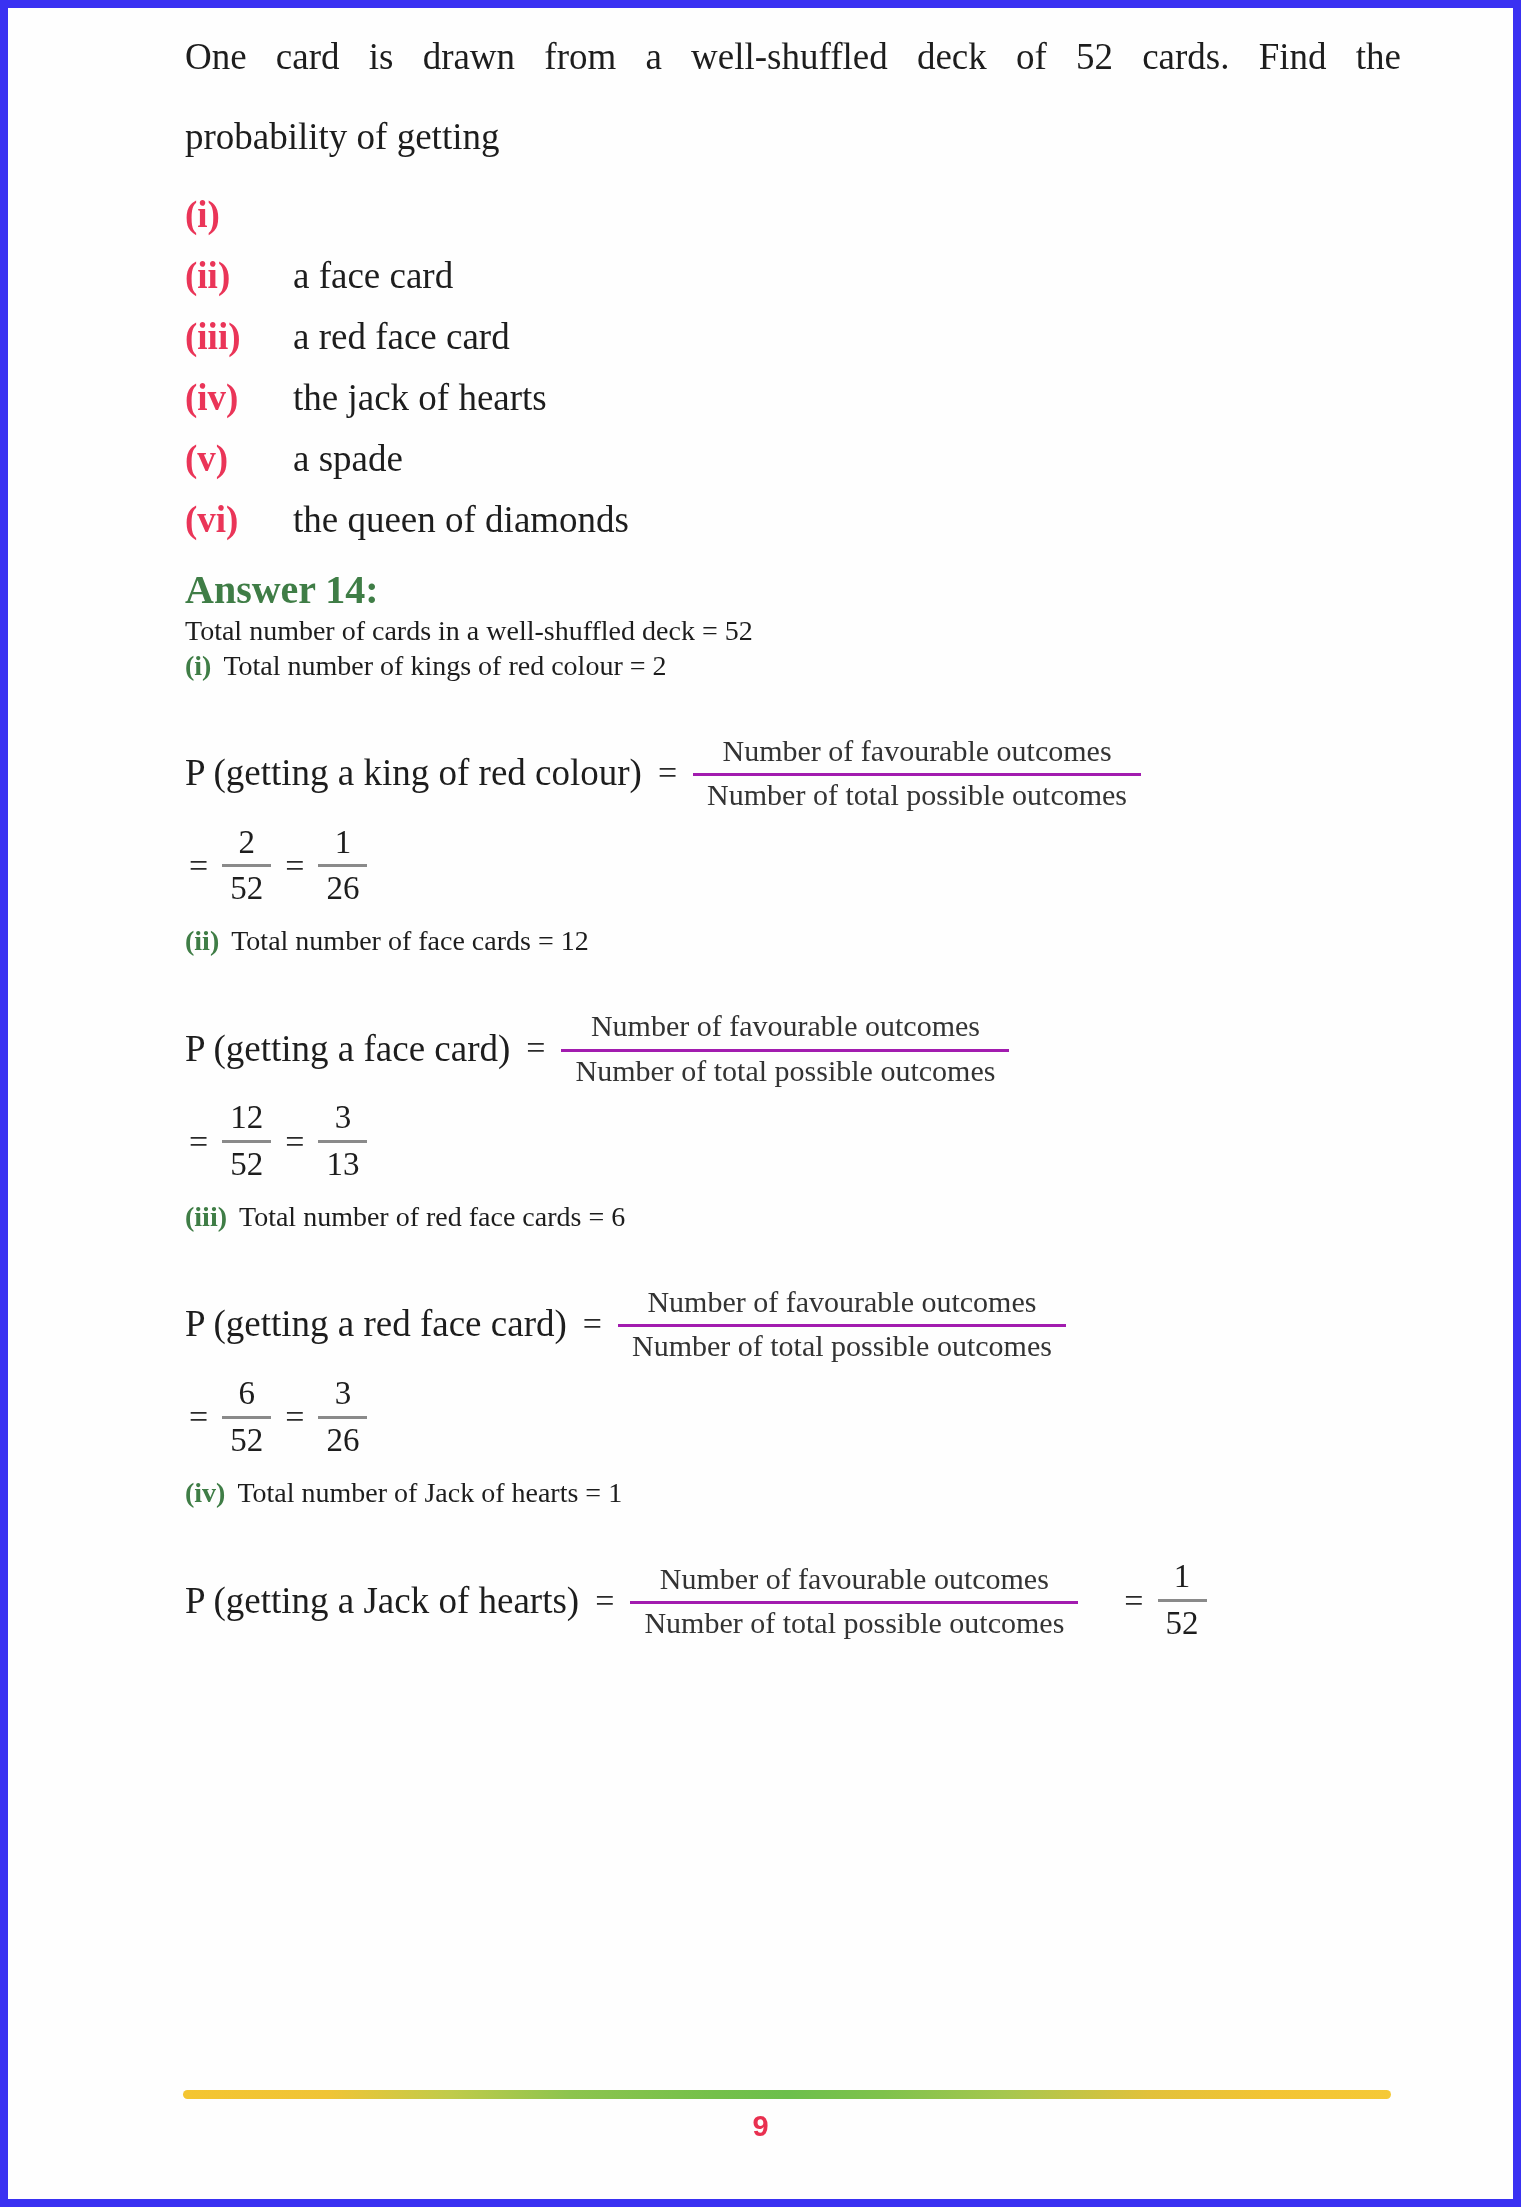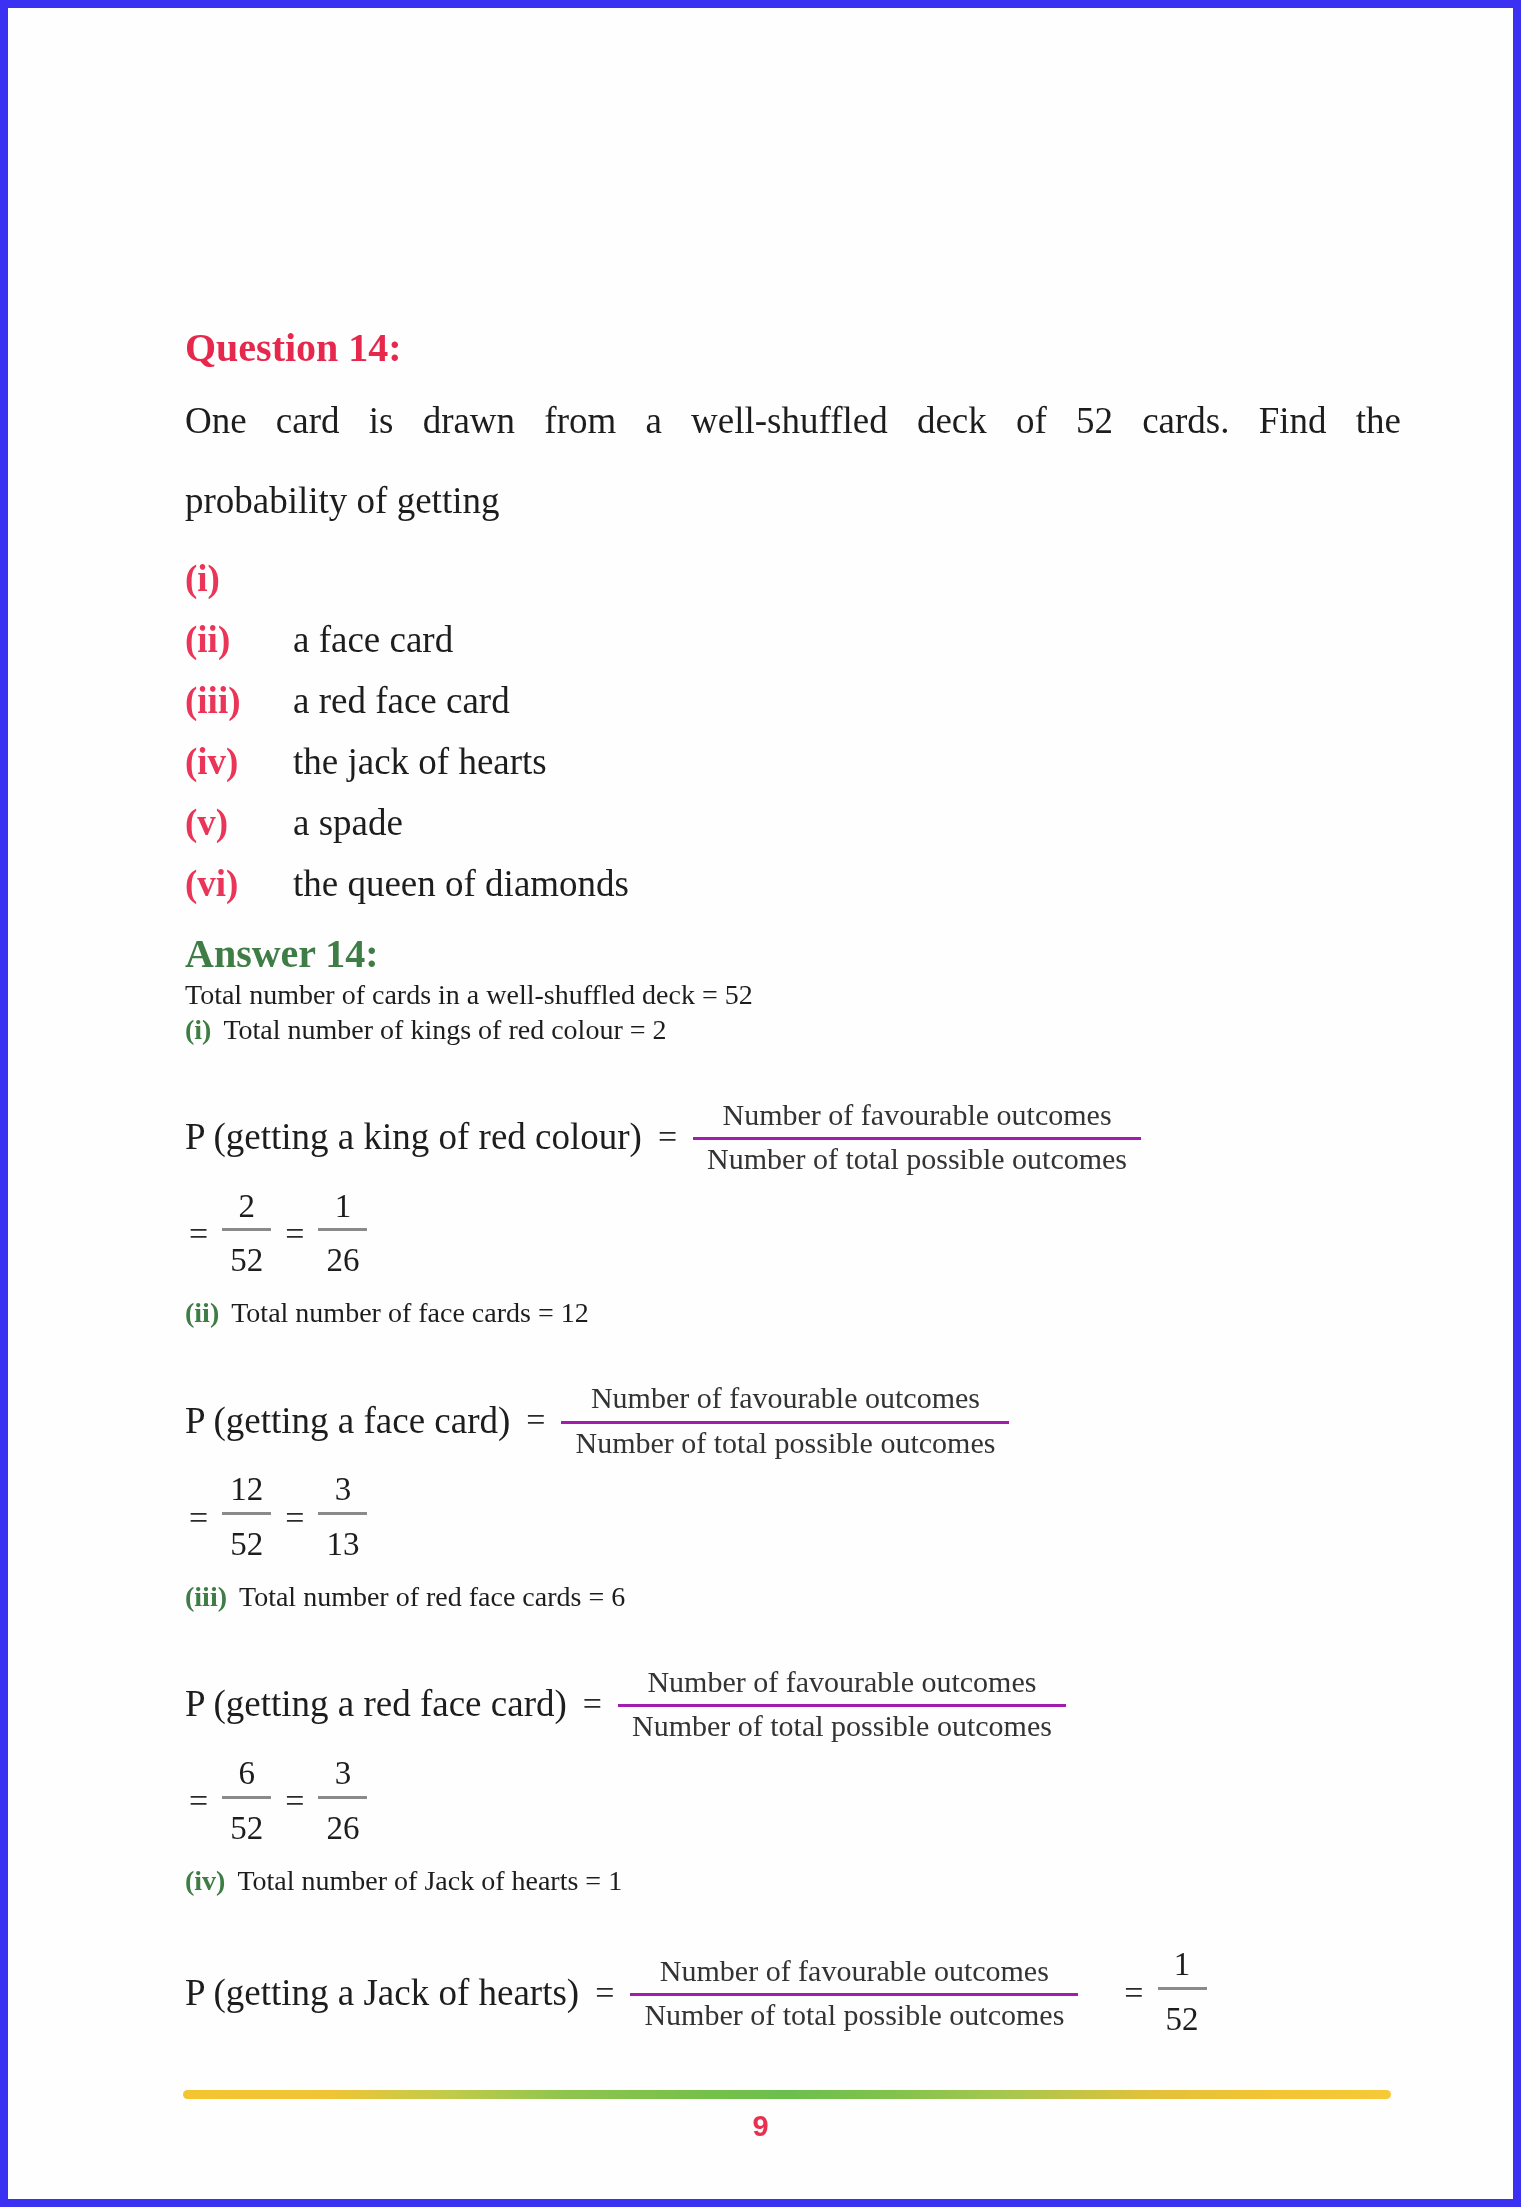--- a/index.html
+++ b/index.html
@@ -99,21 +99,21 @@
     display:inline-block;
     text-align:center;
     font-size:33px;
     line-height:1.15;
   }
   .sfrac .n {
     display:block;
     padding:0 8px 3px 8px;
     border-bottom:3px solid #8a8a8a;
   }
-  .sfrac .d { display:block; padding:11px 8px 0 8px; }
+  .sfrac .d { display:block; padding:3px 8px 0 8px; }
   .inline-result {
     display:flex;
     align-items:center;
     gap:14px;
     margin-left:30px;
   }
   .footer-line {
     position:absolute;
     left:175px; top:2082px;
     width:1208px; height:9px;
@@ -132,21 +132,20 @@
     font-size:29px; font-weight:bold;
     color:#e93050;
   }
 </style>
 </head>
 <body>
 
 <div class="page">
   <div class="content">
 
-    <h2 class="q-heading">Question 14:</h2>
 
     <p class="intro intro-justify">One card is drawn from a well-shuffled deck of 52 cards. Find the</p>
     <p class="intro intro2">probability of getting</p>
 
     <div class="q-list">
       <div class="q-item">
         <span class="q-marker">(i)</span>
       </div>
       <div class="q-item">
         <span class="q-marker">(ii)</span>

